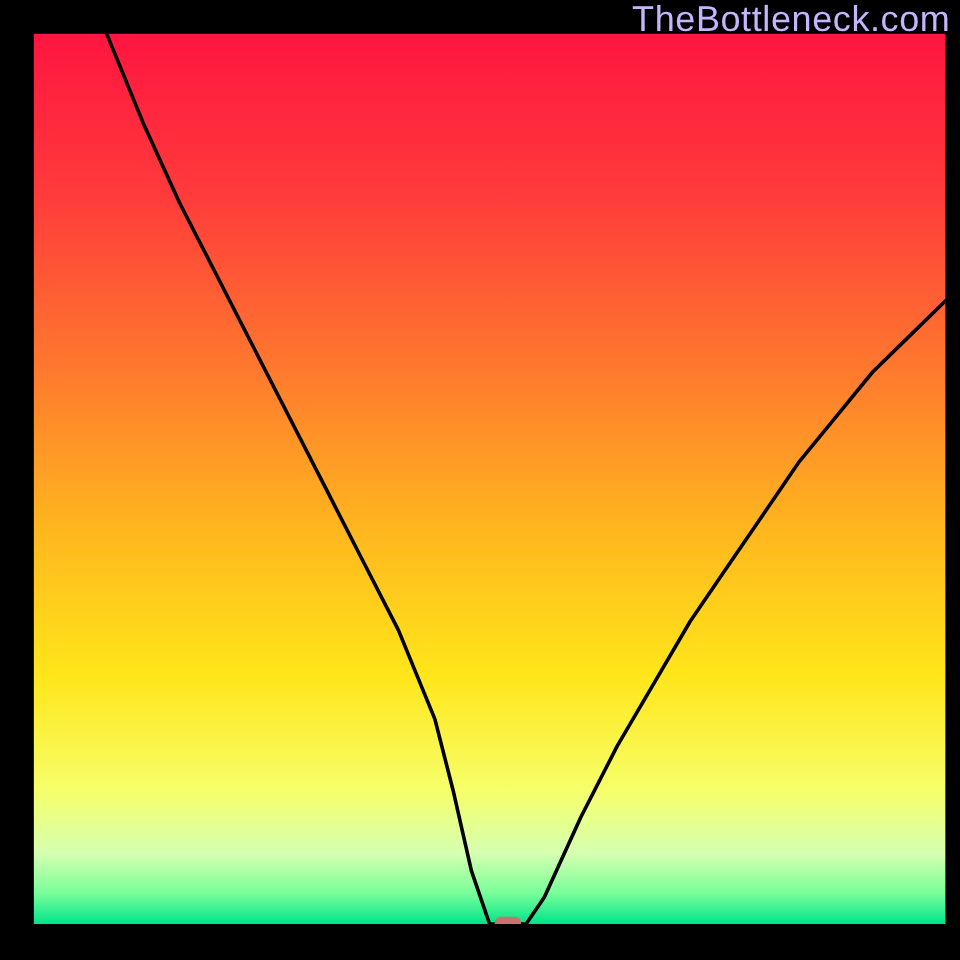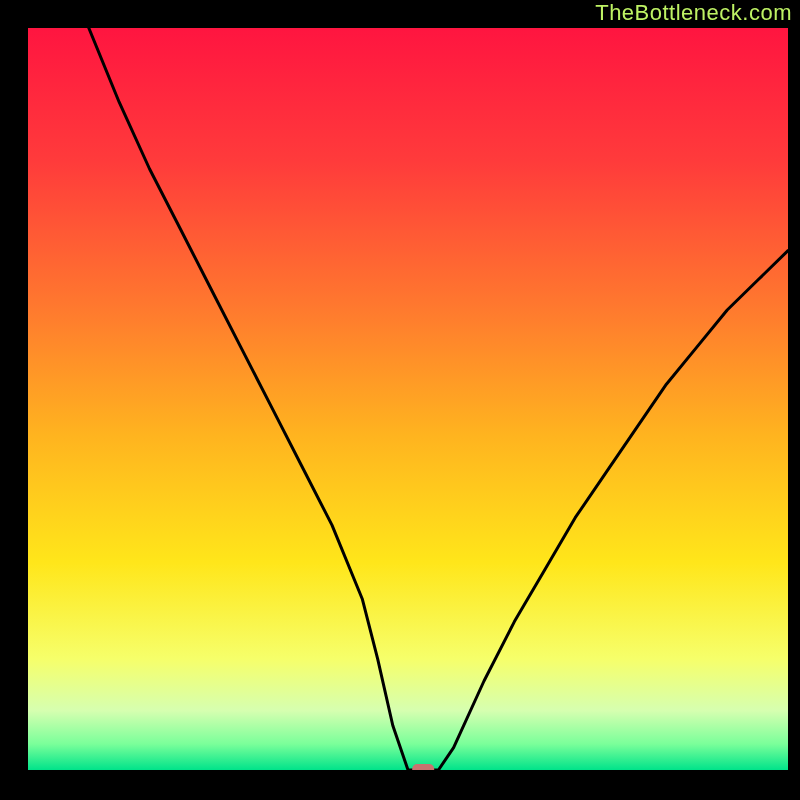--- a/index.html
+++ b/index.html
@@ -14,22 +14,22 @@
   .frame {
     position: relative;
     width: 800px;
     height: 800px;
     background: #000;
   }
   .watermark {
     position: absolute;
     top: 0;
     right: 8px;
-    color: #bef264;
-    font-size: 22px;
+    color: #c4b5fd;
+    font-size: 30px;
     letter-spacing: 0.5px;
     z-index: 10;
   }
   
   .plot {
     position: absolute;
     left: 28px;
     top: 28px;
     width: 760px;
     height: 742px;

